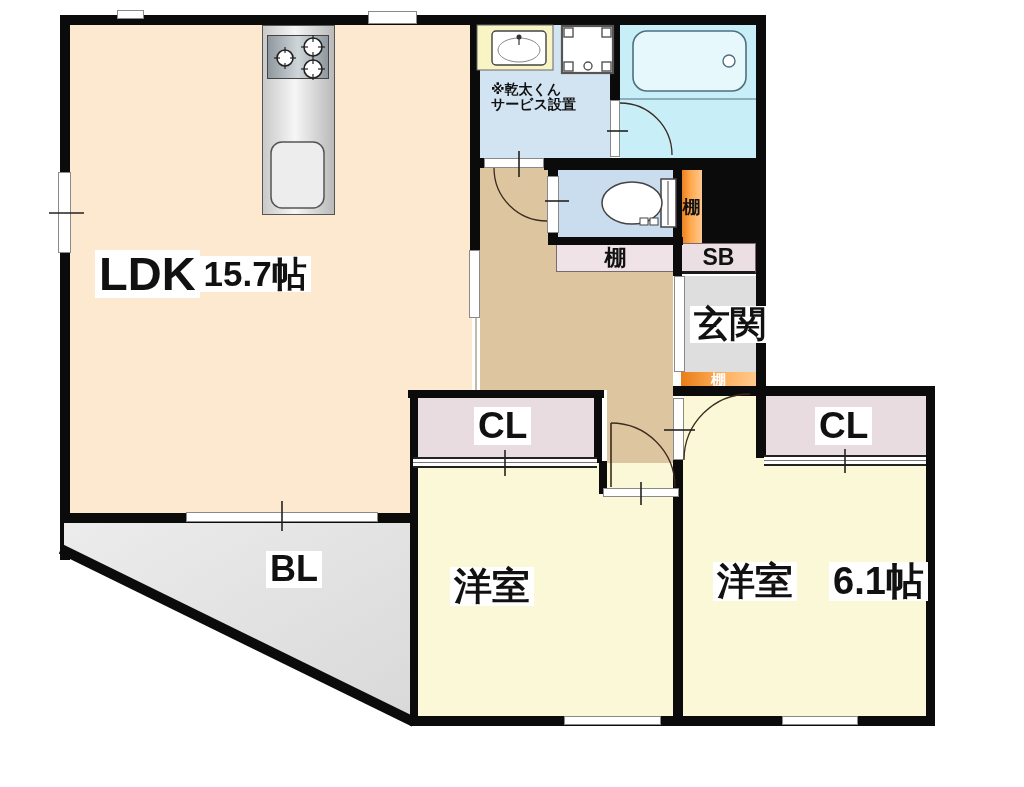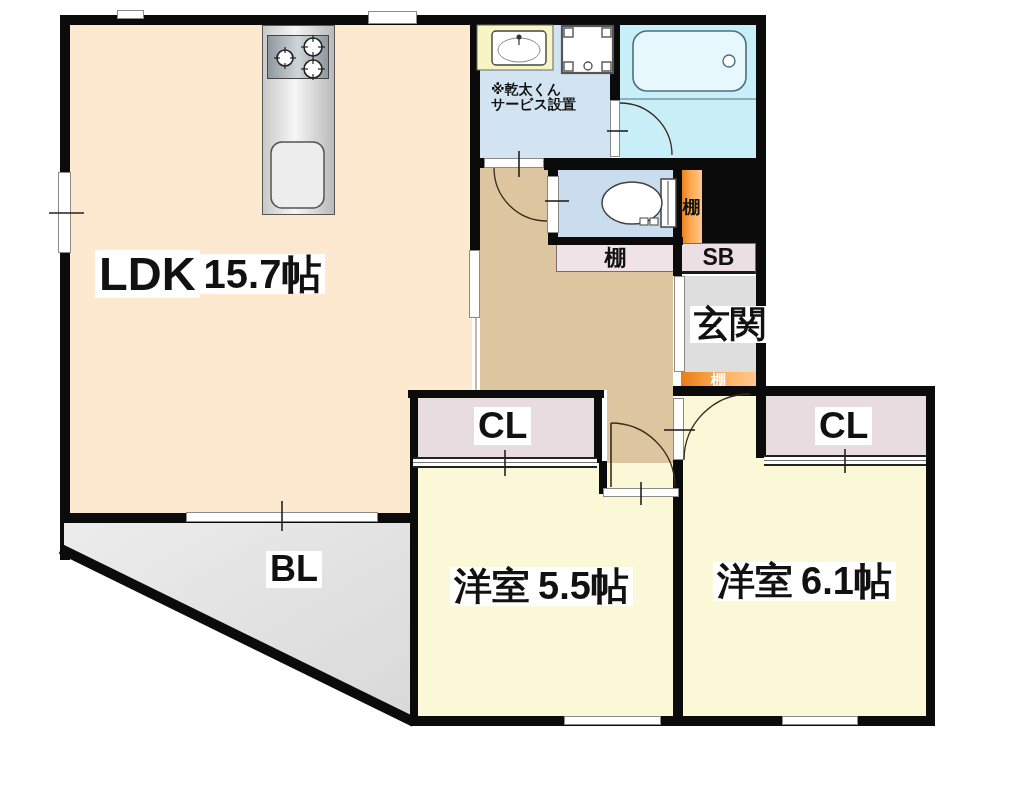--- a/index.html
+++ b/index.html
@@ -190,31 +190,30 @@
       <line x1="664" y1="430" x2="695" y2="430"></line>
       <line x1="505" y1="450" x2="505" y2="476"></line>
       <line x1="845" y1="449" x2="845" y2="473"></line>
     </g>
 
     <line x1="476" y1="318" x2="476" y2="390" stroke="#9a8a70" stroke-width="1.2"></line>
   </svg>
 
   <div class="lbl center-col" style="left:95px;top:250px;width:255px;">
     <span class="bg" style="font-size:47px;">LDK</span>
-    <span class="bg" style="font-size:40px;">15.7帖</span>
+    <span class="bg" style="font-size:35px;">15.7帖</span>
   </div>
 
   <div class="lbl center-col" style="left:450px;top:567px;width:195px;">
     <span class="bg" style="font-size:38px;">洋室</span>
-    <span class="bg" style="font-size:38px;">5.5帖</span>
   </div>
 
   <div class="lbl center-col" style="left:713px;top:562px;width:195px;">
     <span class="bg" style="font-size:38px;">洋室</span>
-    <span class="bg" style="font-size:38px;">6.1帖</span>
+    <span class="bg" style="font-size:38px;margin-left:32px;">6.1帖</span>
   </div>
 
   <div class="lbl" style="left:474px;top:405px;font-size:37px;">
     <span class="bg">CL</span>
   </div>
   <div class="lbl" style="left:815px;top:405px;font-size:37px;">
     <span class="bg">CL</span>
   </div>
 
   <div class="lbl" style="left:266px;top:548px;font-size:36px;">

